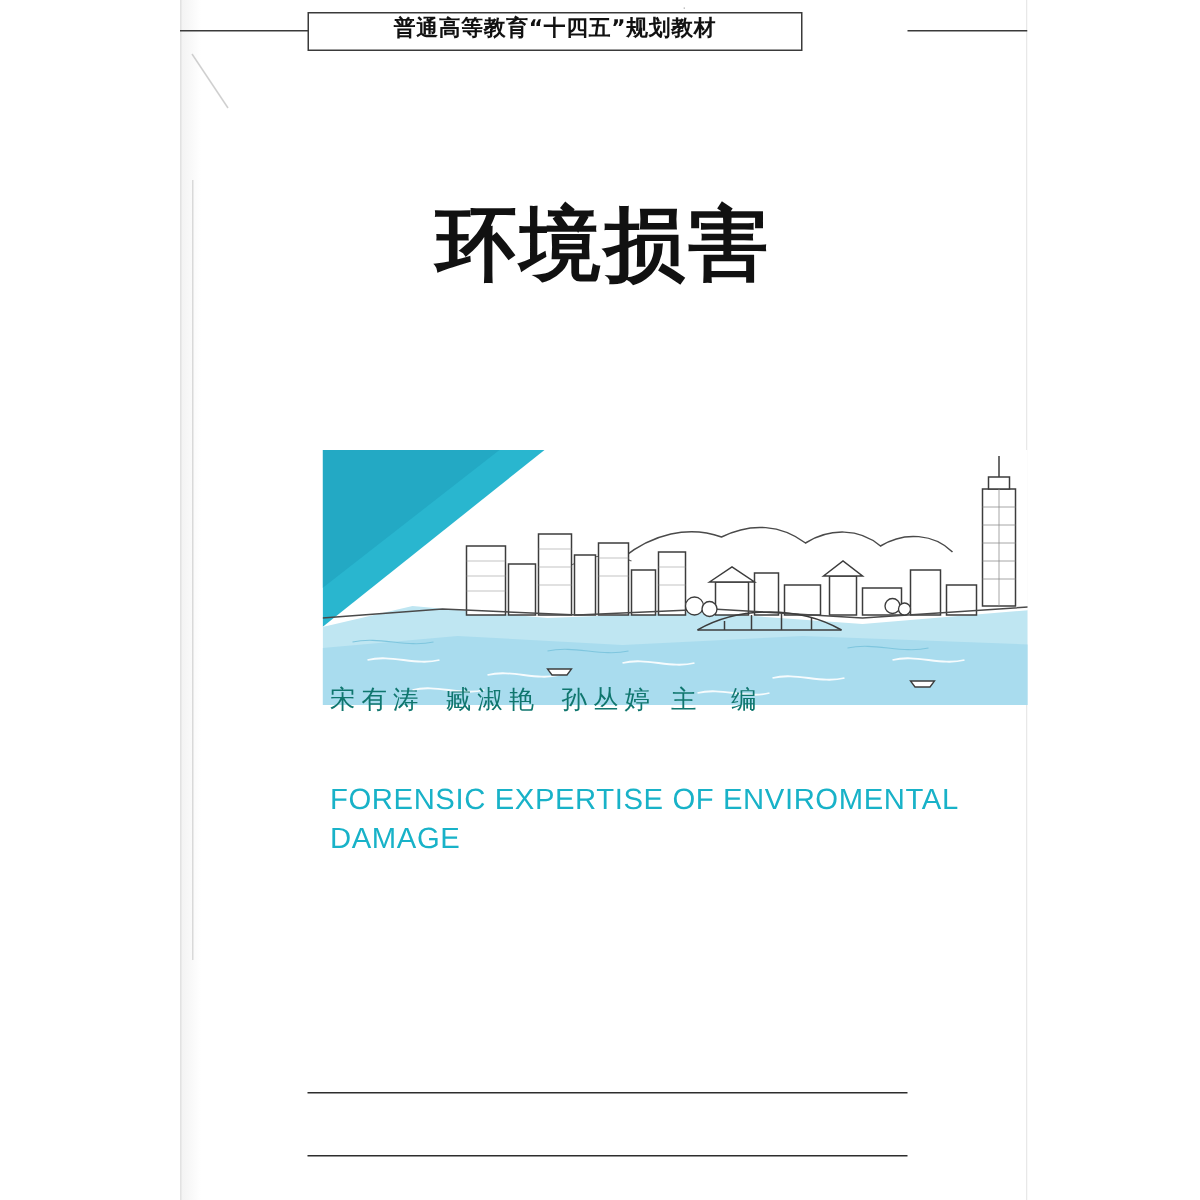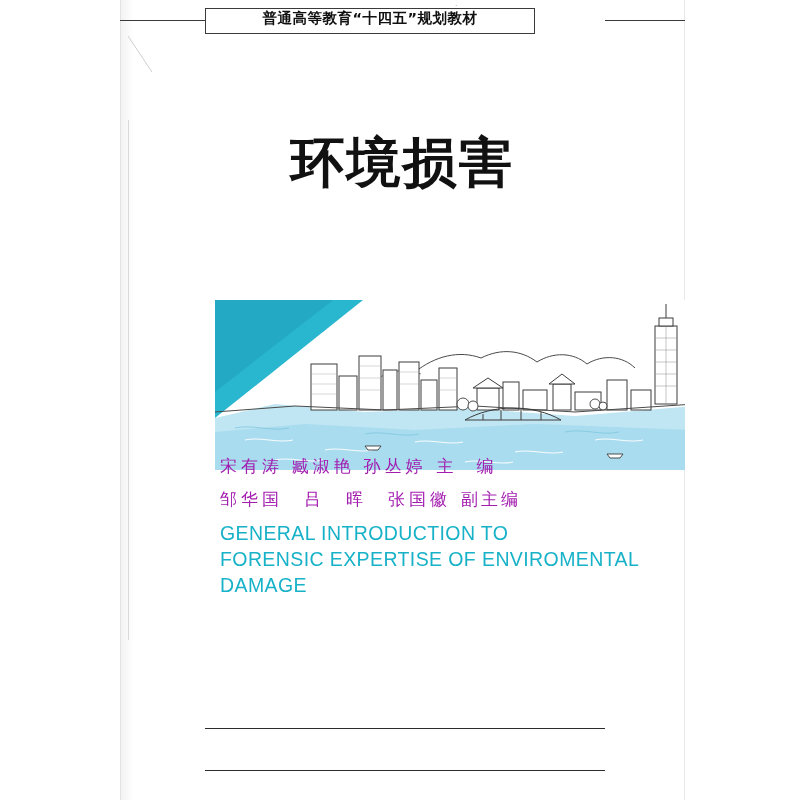--- a/index.html
+++ b/index.html
@@ -131,23 +131,23 @@
   .illus svg { display: block; }
 
   
   .authors {
     position: absolute;
     left: 100px;
     top: 455px;
     width: 460px;
   }
   .author-row {
-    font-family: Liberation Sans, sans-serif;
+    font-family: Liberation Mono, monospace;
     font-size: 17px;
-    color: #a21caf;
+    color: #0f766e;
     letter-spacing: 1px;
     margin-bottom: 10px;
     white-space: nowrap;
   }
   .author-row .names { letter-spacing: 4px; }
   .author-row .role { margin-left: 10px; letter-spacing: 3px; }
 
   
   .eng {
     position: absolute;
@@ -335,27 +335,23 @@
             <circle cx="388" cy="106" r="4"></circle>
           </g>
         </g>
       </svg>
     </div>
 
     <div class="authors">
       <div class="author-row">
         <span class="names">宋有涛  臧淑艳  孙丛婷</span><span class="role">主　编</span>
       </div>
-      <div class="author-row">
-        <span class="names">邹华国　吕　晖　张国徽</span><span class="role">副主编</span>
-      </div>
     </div>
 
     <div class="eng">
-      <div class="eng-line">GENERAL INTRODUCTION TO</div>
       <div class="eng-line">FORENSIC EXPERTISE OF ENVIROMENTAL DAMAGE</div>
     </div>
 
     <div class="pub-rule"></div>
     <div class="pub-rule-2"></div>
   </div>
 
 </div>
 
 </body></html>

